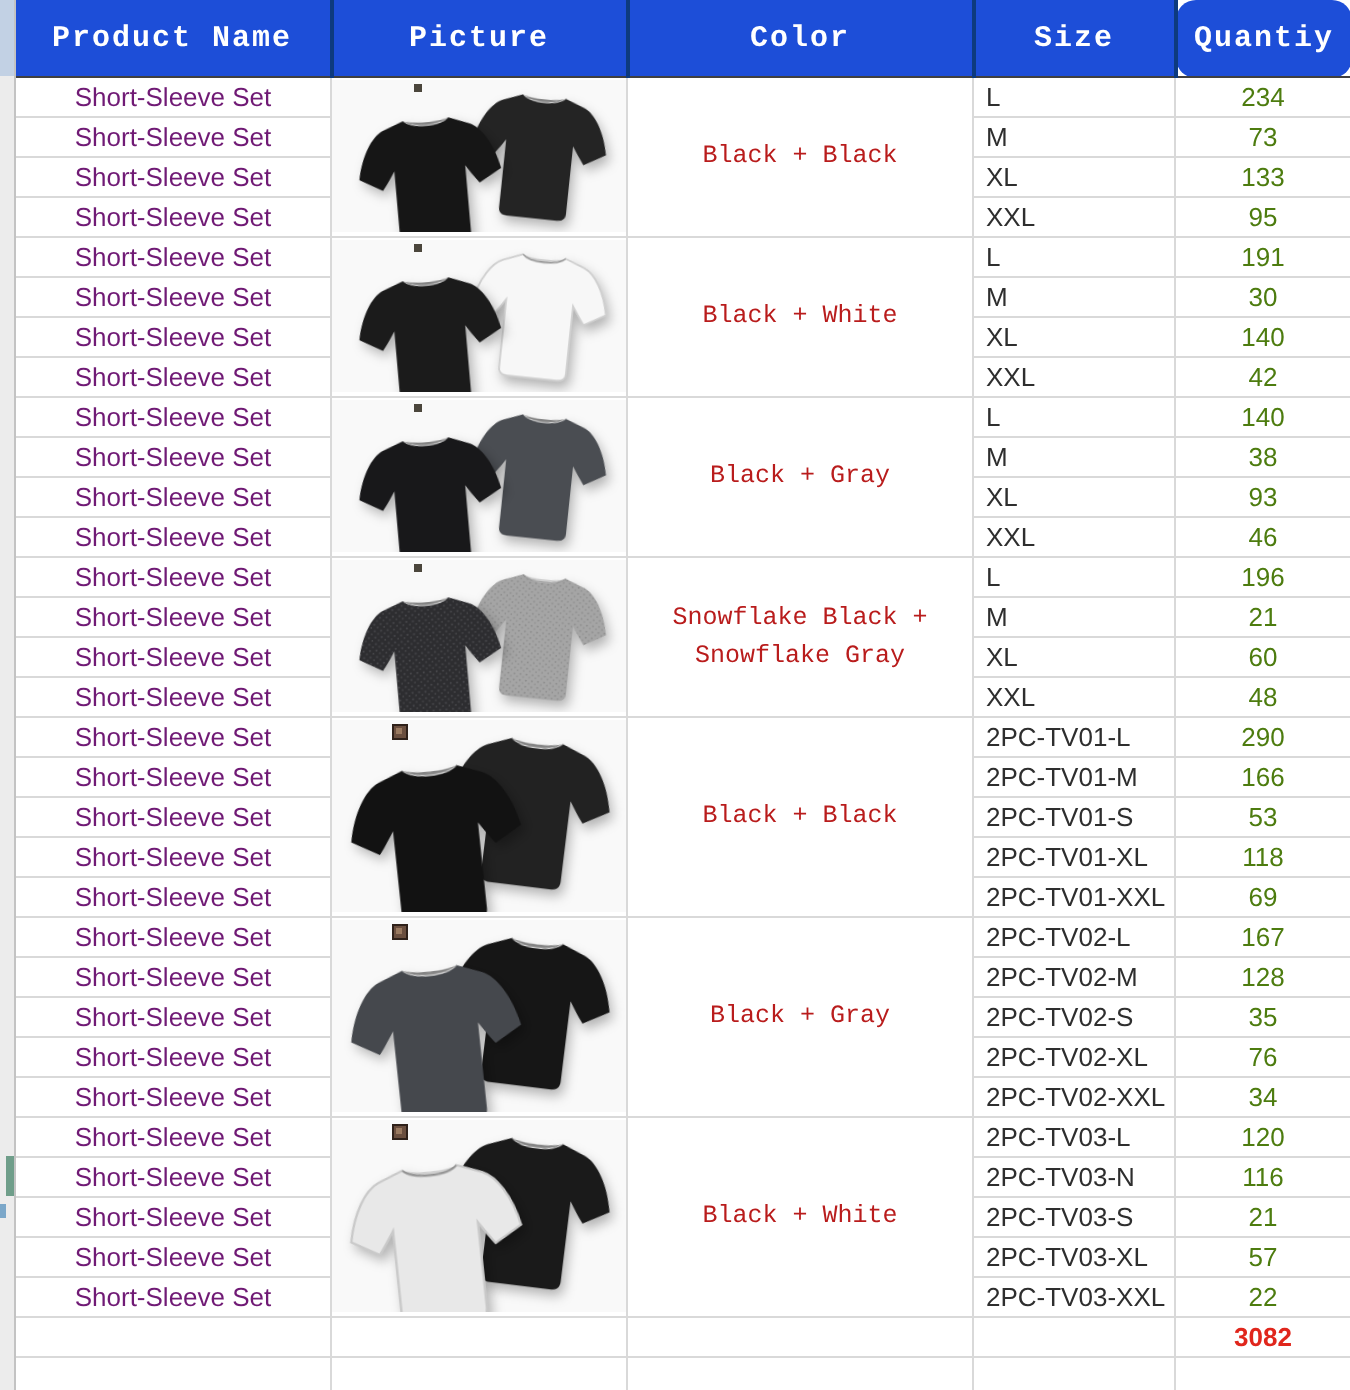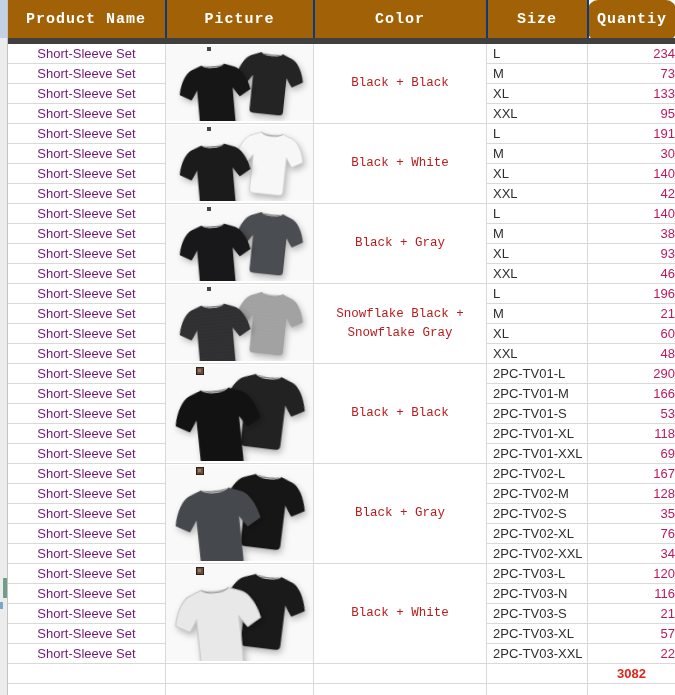--- a/index.html
+++ b/index.html
@@ -7,30 +7,30 @@
          font-family:"Liberation Sans",sans-serif;}
   
   .strip{position:absolute;left:0;top:0;width:7px;height:695px;background:#ececec;
          border-right:1px solid #c3c3c3;z-index:3;}
   .strip-head{position:absolute;left:0;top:0;width:7px;height:38px;background:#c2d1e4;}
   .strip-mark{position:absolute;}
   
   table{position:absolute;left:7px;top:0;border-collapse:collapse;table-layout:fixed;
         width:668px;}
   td,th{padding:0;margin:0;overflow:hidden;}
-  th{height:38px;background:#a16207;color:#fff;font-family:"Liberation Mono",monospace;
+  th{height:38px;background:#1d4ed8;color:#fff;font-family:"Liberation Mono",monospace;
      font-size:15px;font-weight:bold;letter-spacing:1px;text-align:center;
-     border-right:2px solid #0d3a7e;border-bottom:6px solid #404040;}
+     border-right:2px solid #0d3a7e;border-bottom:1px solid #404040;}
   th:last-child{border-right:none;border-radius:10px;}
   tbody td{border:1px solid #d9d9d9;height:19px;font-size:13px;color:#333;
            vertical-align:middle;background:#fff;}
   tr.data-row{height:20px;}
   td.product{text-align:center;color:#701a75;}
   td.size{text-align:left;padding-left:6px;color:#2e2e2e;}
-  td.qty{text-align:right;color:#be185d;}
+  td.qty{text-align:center;color:#4d7c0f;}
   td.colorcell{text-align:center;font-family:"Liberation Mono",monospace;font-size:12.5px;
                color:#b91c1c;white-space:pre-line;line-height:1.5;}
   td.piccell{position:relative;padding:0;}
   .photo{position:absolute;left:0;right:0;top:1px;bottom:2px;background:#f9f9f9;
          overflow:hidden;}
   .photo svg{position:absolute;filter:drop-shadow(2px 3px 3px rgba(0,0,0,0.28));}
   .photo.small .shirt-back{width:52%;right:4%;top:2px;transform:rotate(6deg);}
   .photo.small .shirt-front{width:55%;left:6%;top:13px;transform:rotate(-5deg);}
   .photo.large .shirt-back{width:62%;right:2%;top:3px;transform:rotate(7deg);}
   .photo.large .shirt-front{width:66%;left:3%;top:16px;transform:rotate(-6deg);}

